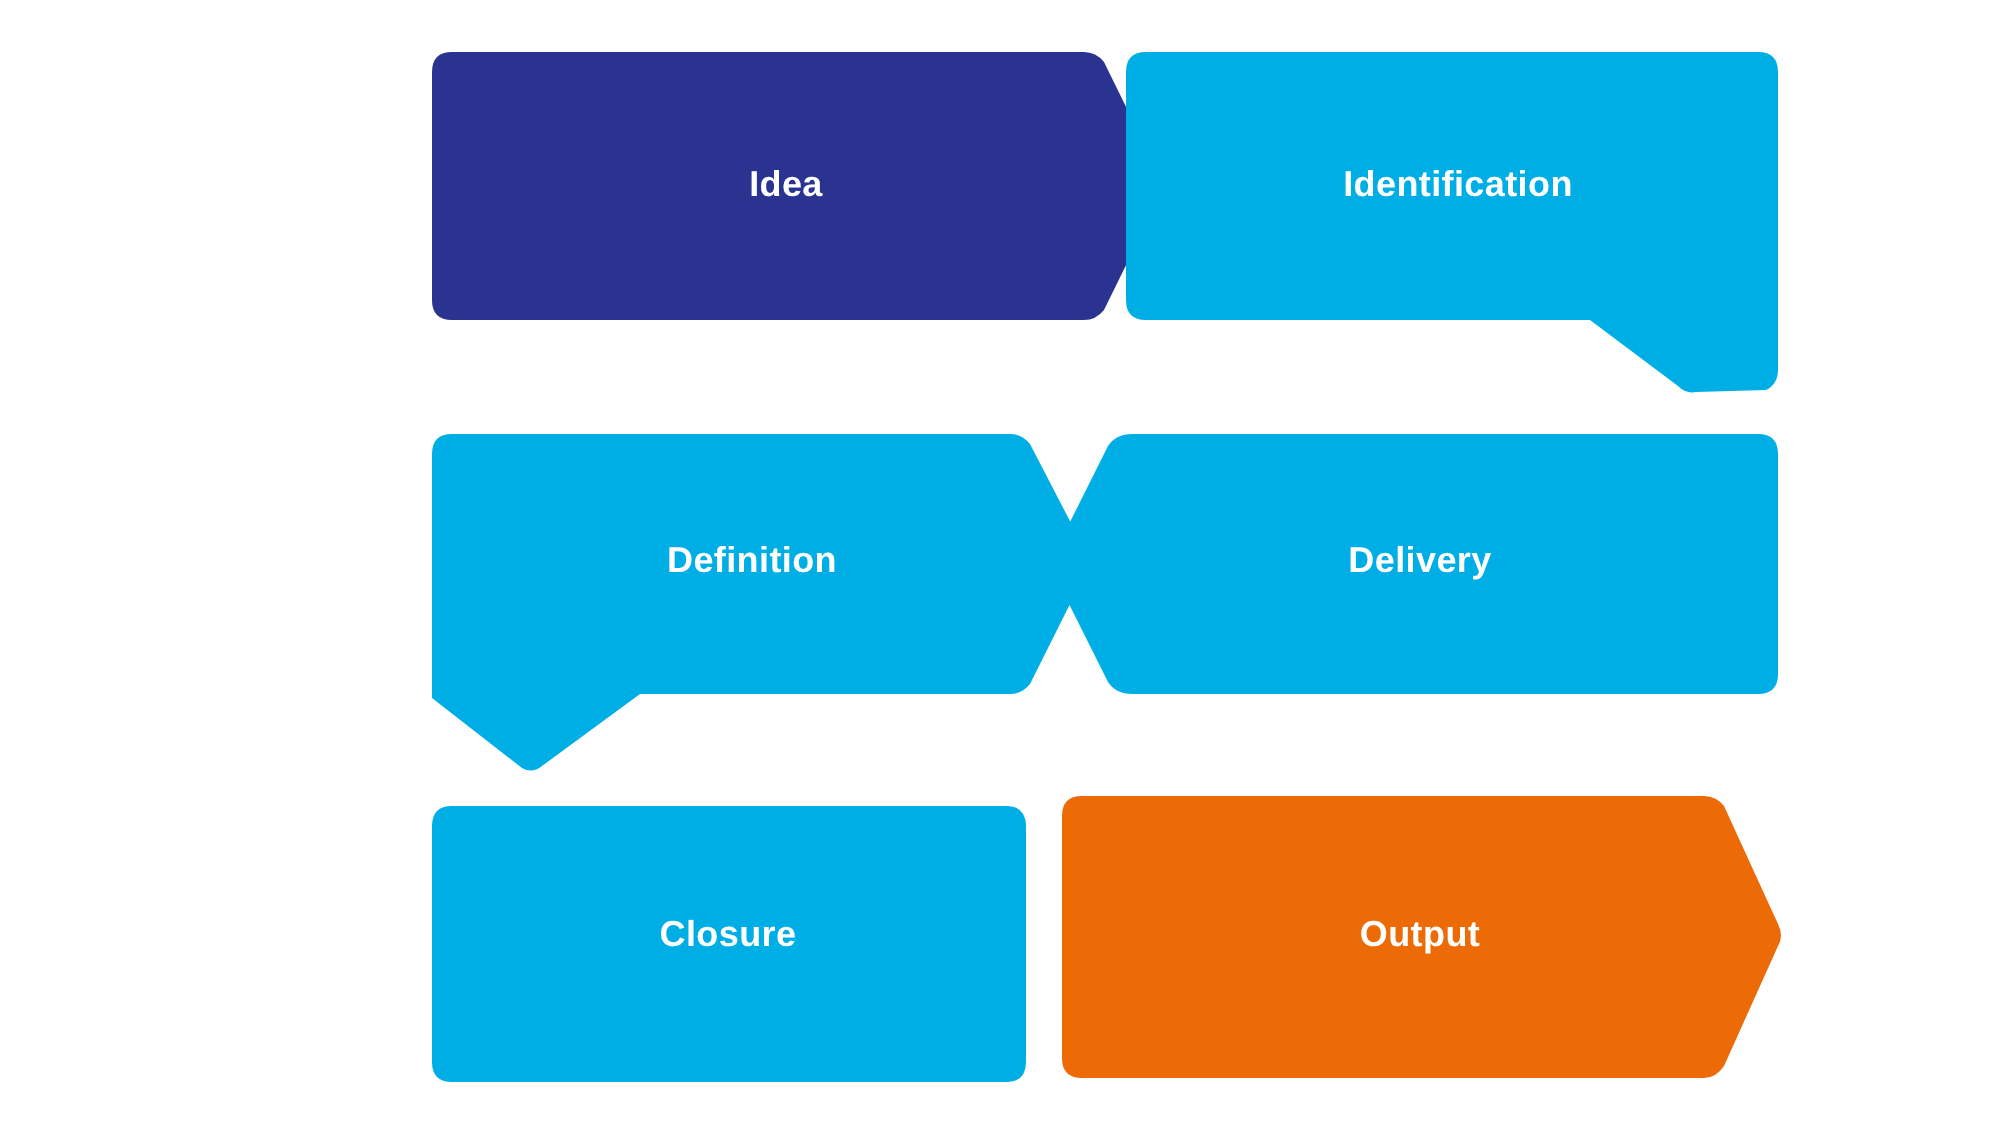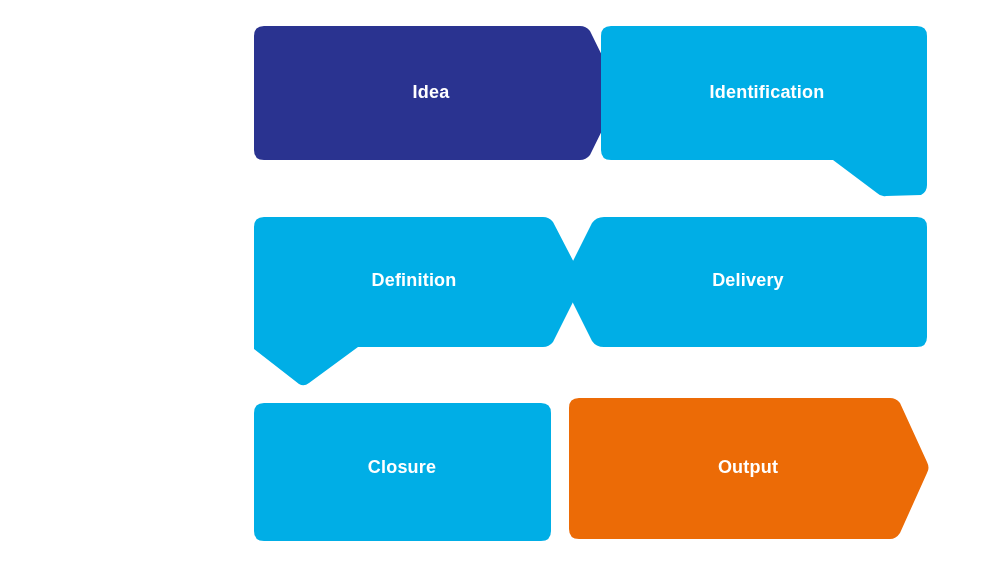--- a/index.html
+++ b/index.html
@@ -11,21 +11,20 @@
     width: 1000px;
     height: 563px;
     font-family: "Liberation Sans", sans-serif;
     overflow: hidden;
   }
   #diagram-root {
     position: relative;
     width: 833px;
     height: 563px;
     background: #ffffff;
-    margin-left: 38px;
   }
   svg.process-canvas {
     display: block;
     width: 1000px;
     height: 563px;
   }
   .shape-label {
     font-family: "Liberation Sans", sans-serif;
     font-weight: bold;
     font-size: 18px;

